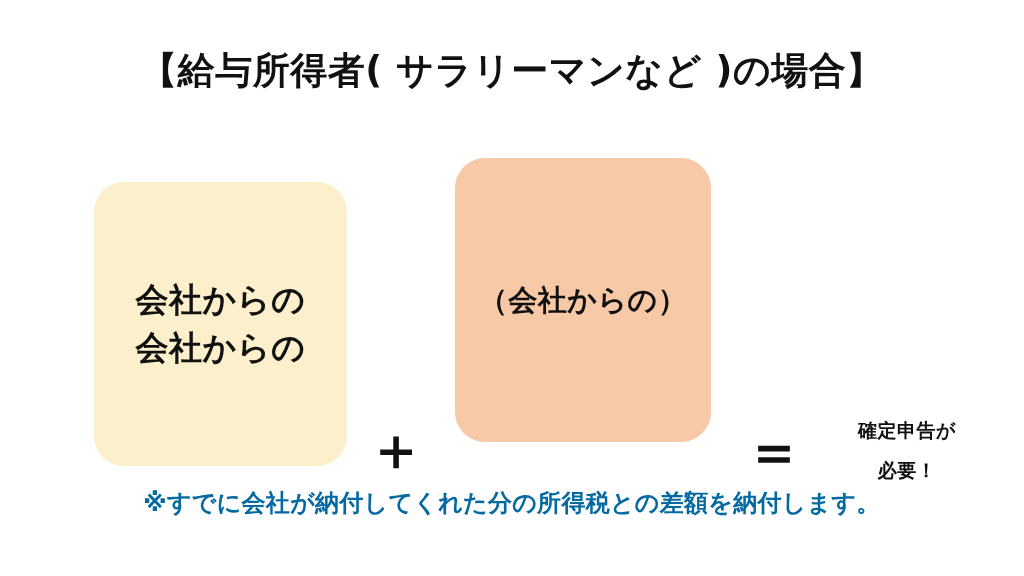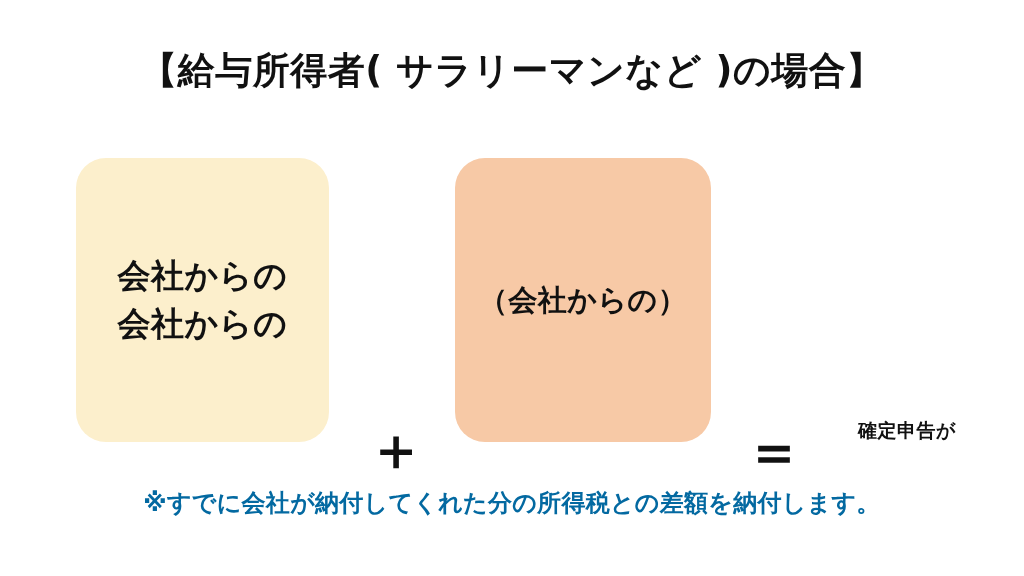--- a/index.html
+++ b/index.html
@@ -59,23 +59,24 @@
   }
 
   .card .card-text {
     text-align: center;
     font-weight: 700;
     color: #111111;
     padding: 0 10px;
   }
 
   #card-salary {
-    left: 76px;
+    left: 94px;
     width: 253px;
     background: #fcefcc;
+    margin-top: 24px;
   }
   #card-salary .card-text {
     font-size: 33px;
     line-height: 48px;
     letter-spacing: 0.5px;
   }
 
   #card-misc {
     left: 455px;
     width: 256px;
@@ -163,19 +164,20 @@
     <div class="card" id="card-misc">
       <div class="card-text">
         <span class="line">（会社からの）</span>
       </div>
     </div>
 
     <div class="operator" id="op-equals">＝</div>
 
     <div id="result-text">
       <span class="line">確定申告が</span>
+      <span class="line">必要！</span>
     </div>
 
   </div>
 
   <div class="footnote">※すでに会社が納付してくれた分の所得税との差額を納付します。</div>
 
 </div>
 
 </body></html>

